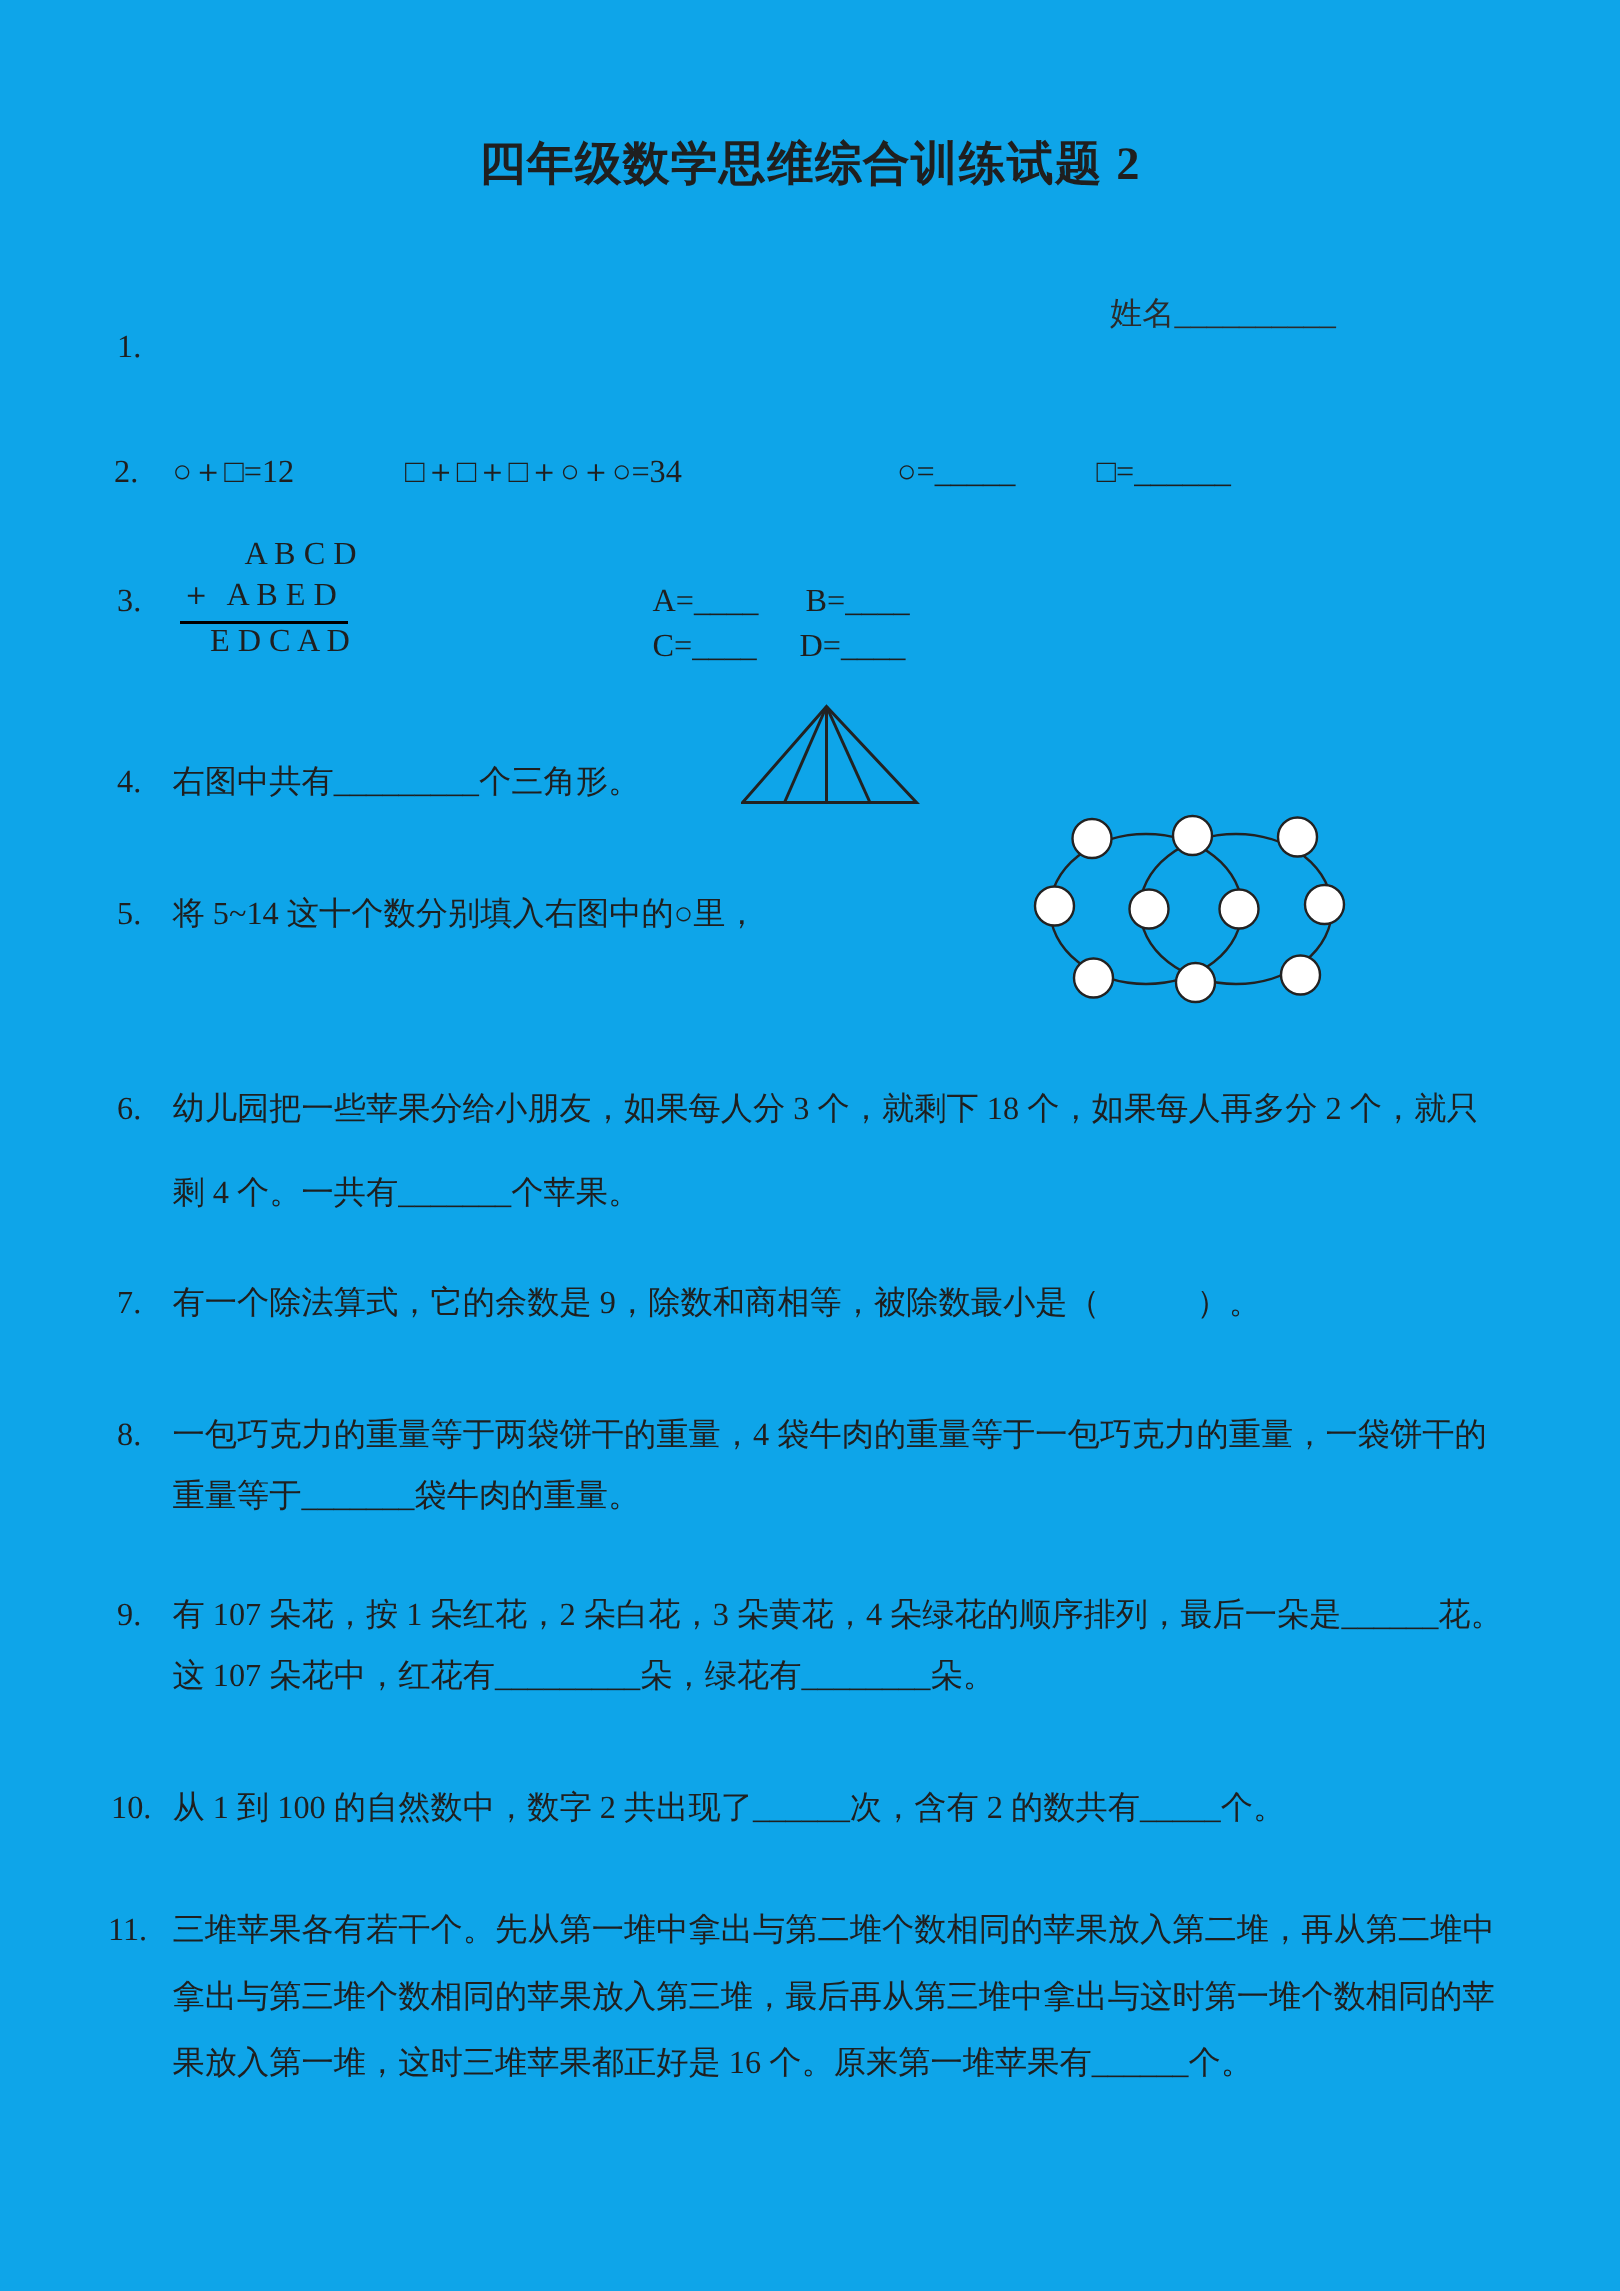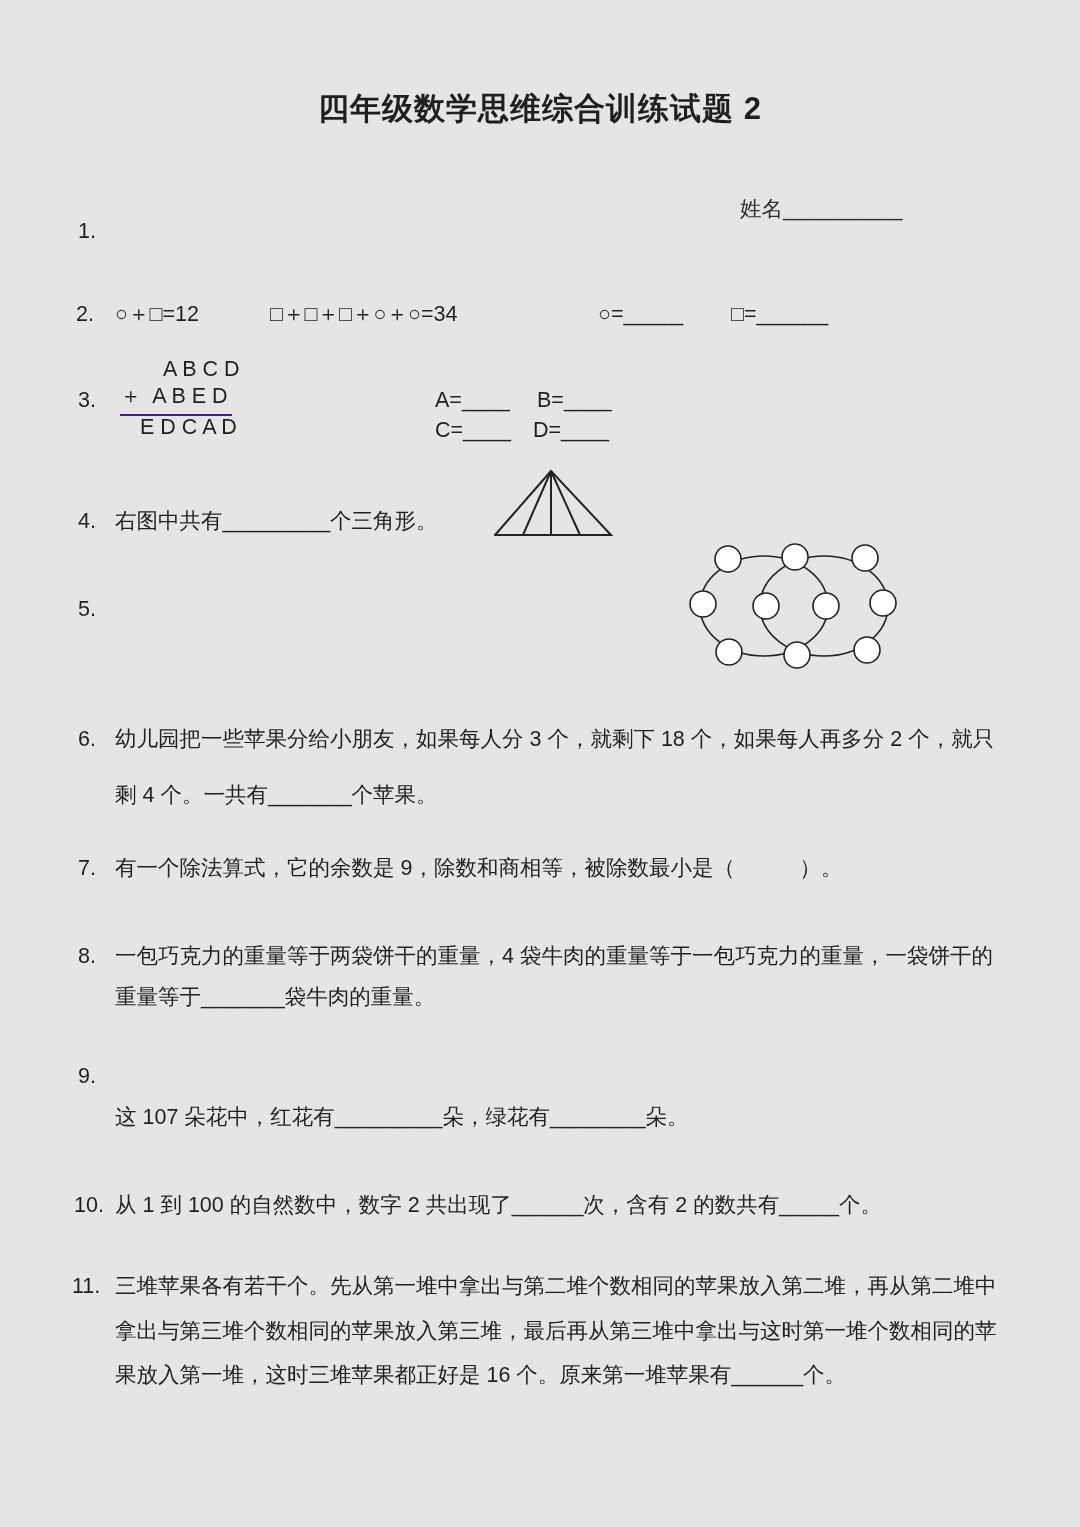--- a/index.html
+++ b/index.html
@@ -1,21 +1,21 @@
 <!DOCTYPE html>
 <html><head>
 <meta charset="utf-8">
 <style>
   html,body { margin:0; padding:0; background:#ffffff; }
   .page {
     position:relative;
     width:1080px; height:1527px;
     margin:0 auto;
-    background:#e5e5e5;
-    font-family:Liberation Sans, sans-serif;
+    background:#0ea5e9;
+    font-family:Liberation Serif, serif;
     color:#1f1f1f;
     overflow:hidden;
   }
   .t {
     position:absolute;
     font-size:21.5px;
     line-height:1.3;
     white-space:pre;
     color:#1f1f1f;
   }
@@ -23,21 +23,21 @@
     position:absolute;
     left:0; top:88px; width:100%;
     text-align:center;
     font-size:31px;
     font-weight:700;
     letter-spacing:1px;
     white-space:pre;
   }
   .namefield { color:#2b2b2b;margin-top:43px; }
   .sum-bar {
-    border-bottom:2px solid #4c1d95;
+    border-bottom:2px solid #000000;
     padding-bottom:3px;
     width:112px;
   }
   svg { position:absolute; }
   svg * { stroke:#222222; fill:none; }
   svg circle.slot { fill:#ffffff; }
 </style>
 </head>
 <body>
 
@@ -68,20 +68,21 @@
   <div class="t" style="left:115px; top:508px;">右图中共有_________个三角形。</div>
 
   <svg style="left:494px; top:469px;" width="122" height="70" viewBox="0 0 122 70">
     <polygon points="57,2 1,66 117,66" stroke-width="2"></polygon>
     <line x1="57" y1="2" x2="29" y2="66" stroke-width="2"></line>
     <line x1="57" y1="2" x2="57" y2="66" stroke-width="2"></line>
     <line x1="57" y1="2" x2="86" y2="66" stroke-width="2"></line>
   </svg>
 
   <div class="t" style="left:78px; top:596px;">5.</div>
+  <div class="t" style="left:115px; top:596px;">将 5~14 这十个数分别填入右图中的○里，</div>
 
   <svg style="left:672px; top:528px;" width="240" height="155" viewBox="0 0 240 155">
     <ellipse cx="92" cy="78" rx="64" ry="50" stroke-width="1.6"></ellipse>
     <ellipse cx="152" cy="78" rx="64" ry="50" stroke-width="1.6"></ellipse>
     <circle class="slot" cx="56" cy="31" r="13" stroke-width="1.6"></circle>
     <circle class="slot" cx="123" cy="29" r="13" stroke-width="1.6"></circle>
     <circle class="slot" cx="193" cy="30" r="13" stroke-width="1.6"></circle>
     <circle class="slot" cx="31" cy="76" r="13" stroke-width="1.6"></circle>
     <circle class="slot" cx="94" cy="78" r="13" stroke-width="1.6"></circle>
     <circle class="slot" cx="154" cy="78" r="13" stroke-width="1.6"></circle>
@@ -96,20 +97,21 @@
   <div class="t" style="left:115px; top:768px;margin-top:14px;">剩 4 个。一共有_______个苹果。</div>
 
   <div class="t" style="left:78px; top:855px;">7.</div>
   <div class="t" style="left:115px; top:855px;">有一个除法算式，它的余数是 9，除数和商相等，被除数最小是（　　　）。</div>
 
   <div class="t" style="left:78px; top:943px;">8.</div>
   <div class="t" style="left:115px; top:943px;">一包巧克力的重量等于两袋饼干的重量，4 袋牛肉的重量等于一包巧克力的重量，一袋饼干的</div>
   <div class="t" style="left:115px; top:984px;">重量等于_______袋牛肉的重量。</div>
 
   <div class="t" style="left:78px; top:1063px;">9.</div>
+  <div class="t" style="left:115px; top:1063px;">有 107 朵花，按 1 朵红花，2 朵白花，3 朵黄花，4 朵绿花的顺序排列，最后一朵是______花。</div>
   <div class="t" style="left:115px; top:1104px;text-align:center;">这 107 朵花中，红花有_________朵，绿花有________朵。</div>
 
   <div class="t" style="left:74px; top:1192px;">10.</div>
   <div class="t" style="left:115px; top:1192px;">从 1 到 100 的自然数中，数字 2 共出现了______次，含有 2 的数共有_____个。</div>
 
   <div class="t" style="left:72px; top:1273px;">11.</div>
   <div class="t" style="left:115px; top:1318px;">拿出与第三堆个数相同的苹果放入第三堆，最后再从第三堆中拿出与这时第一堆个数相同的苹</div>
   <div class="t" style="left:115px; top:1273px;">三堆苹果各有若干个。先从第一堆中拿出与第二堆个数相同的苹果放入第二堆，再从第二堆中</div>
   <div class="t" style="left:115px; top:1362px;">果放入第一堆，这时三堆苹果都正好是 16 个。原来第一堆苹果有______个。</div>
 

